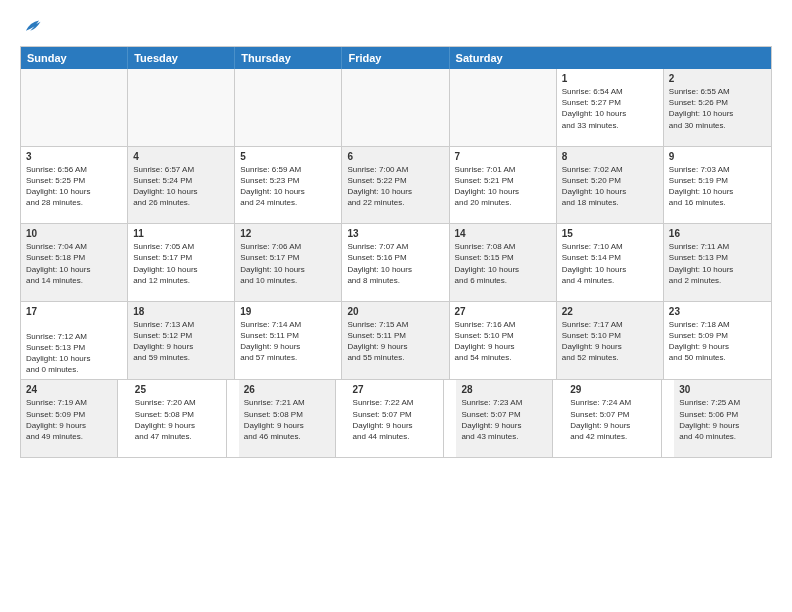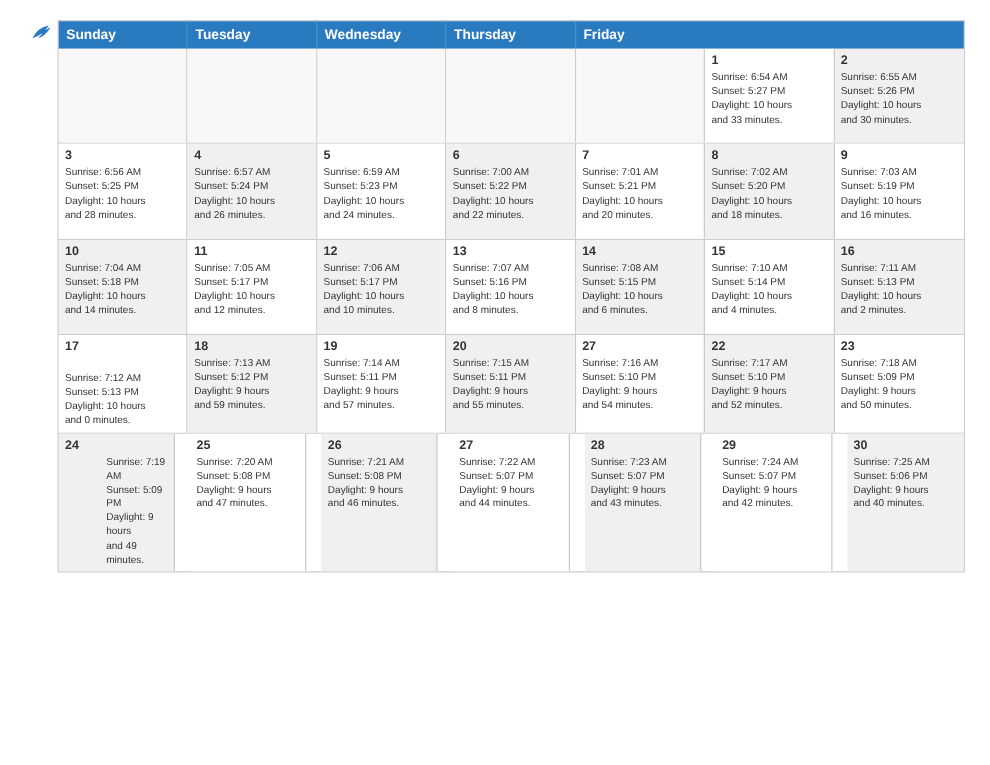--- a/index.html
+++ b/index.html
@@ -8,21 +8,21 @@
       background: #fff;
       width: 792px;
       height: 612px;
       overflow: hidden;
     }
     .page {
       width: 792px;
       height: 468px;
       padding: 16px 20px 10px 20px;
       display: flex;
-      flex-direction: row;
+      flex-direction: column;
     }
     .header {
       display: flex;
       justify-content: space-between;
       align-items: flex-start;
       margin-bottom: 8px;
     }
     .logo {
       display: flex;
       align-items: center;
@@ -126,23 +126,23 @@
     <div class="title-block">
       <div class="month-title"></div>
       <div class="subtitle"></div>
     </div>
   </div>
 
   <div class="calendar">
     <div class="cal-header">
     <div class="cal-header-cell">Sunday</div>
         <div class="cal-header-cell">Tuesday</div>
-        <div class="cal-header-cell">Wednesday</div>
         <div class="cal-header-cell">Thursday</div>
         <div class="cal-header-cell">Friday</div>
+        <div class="cal-header-cell">Saturday</div>
       </div>
     <div class="cal-body">
     <div class="cal-row">
           <div class="cal-cell empty"></div>
           <div class="cal-cell empty"></div>
           <div class="cal-cell empty"></div>
           <div class="cal-cell empty"></div>
           <div class="cal-cell empty"></div>
           <div class="cal-cell">
             <span class="day-num">1</span>
@@ -308,21 +308,21 @@
             <span class="day-num">23</span>
             <div class="day-info" style="white-space: pre-line;">Sunrise: 7:18 AM
 Sunset: 5:09 PM
 Daylight: 9 hours
 and 50 minutes.</div>
           </div>
         </div>
         <div class="cal-row">
           <div class="cal-cell shaded">
             <span class="day-num">24</span>
-            <div class="day-info" style="white-space: pre-line; margin-left: 33px;">Sunrise: 7:19 AM
+            <div class="day-info" style="white-space: pre-line;">Sunrise: 7:19 AM
 Sunset: 5:09 PM
 Daylight: 9 hours
 and 49 minutes.</div>
           </div>
           <div class="cal-cell">
             <span class="day-num">25</span>
             <div class="day-info" style="white-space: pre-line;">Sunrise: 7:20 AM
 Sunset: 5:08 PM
 Daylight: 9 hours
 and 47 minutes.</div>

